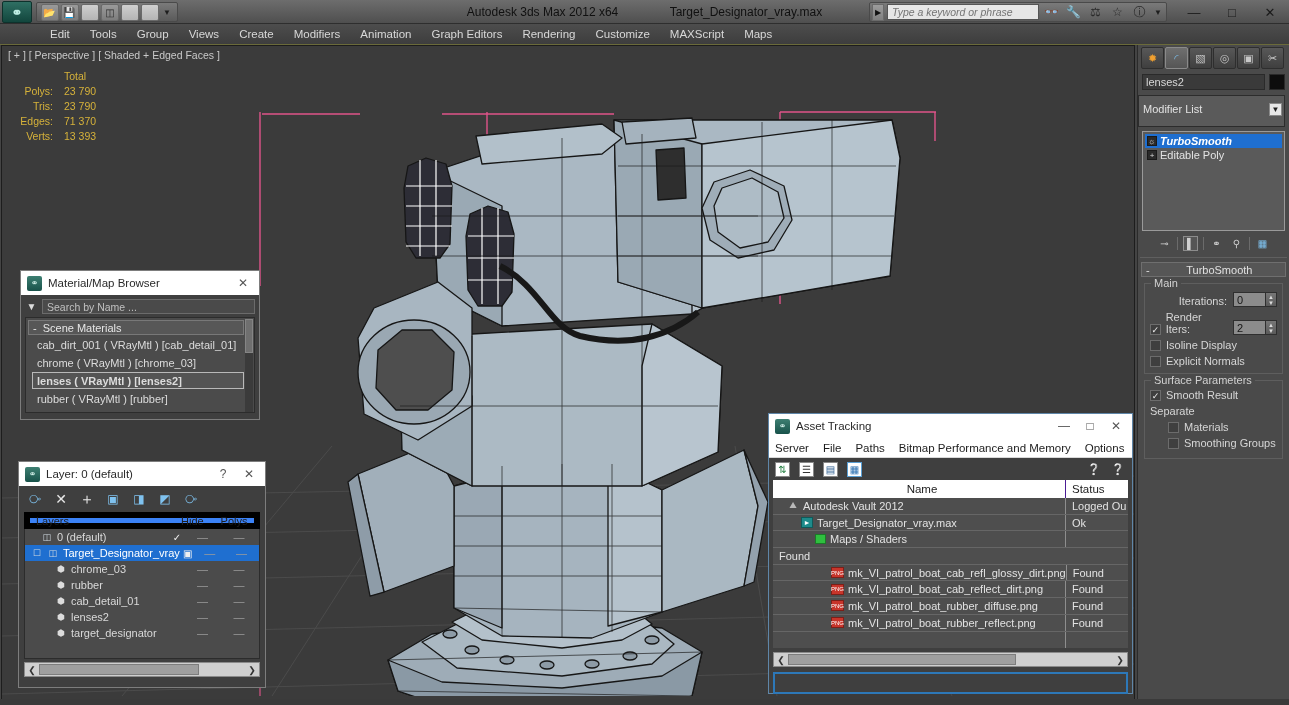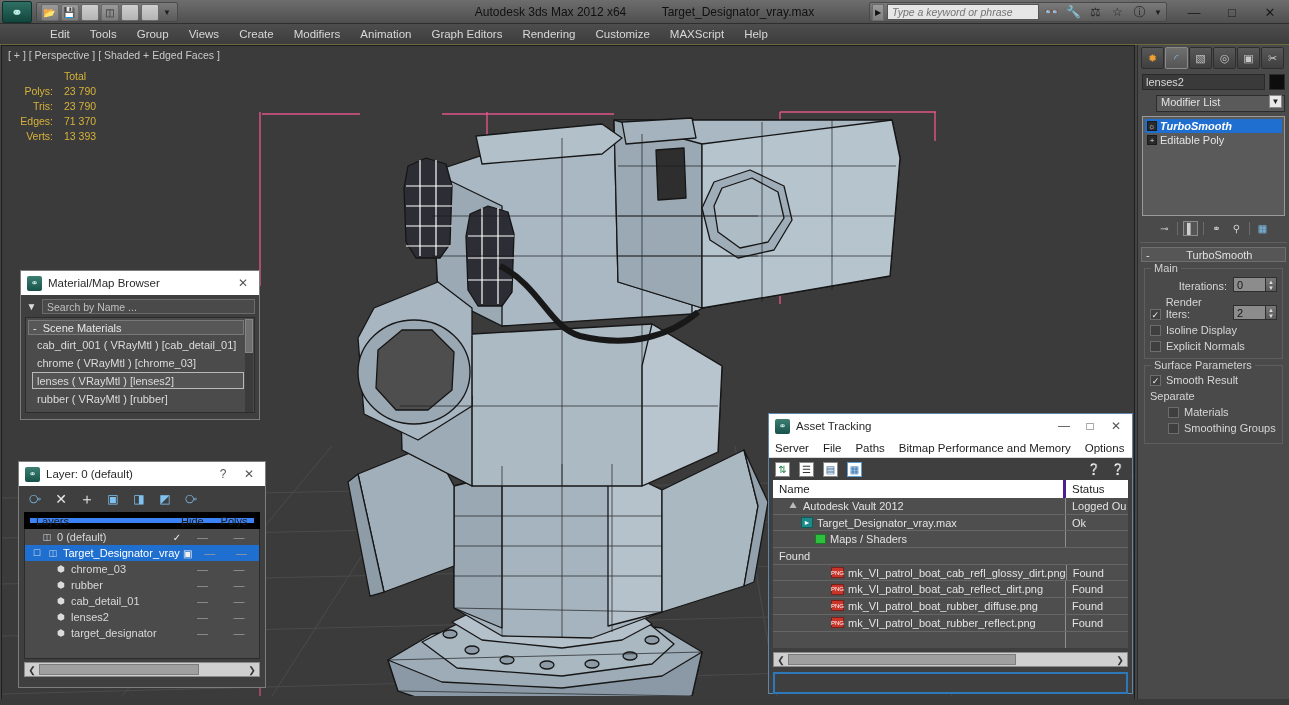--- a/index.html
+++ b/index.html
@@ -16,21 +16,21 @@
   .qtoolbar { position:absolute; left:36px; top:2px; height:20px; display:flex; align-items:center;
     gap:2px; padding:0 4px; background:linear-gradient(#7a7a7a,#5a5a5a); border:1px solid #4a4a4a; border-radius:2px;}
   .qbtn { width:18px; height:17px; border:1px solid #6a6a6a; border-radius:2px;
     background:linear-gradient(#9a9a9a,#7d7d7d); display:flex; align-items:center; justify-content:center;
     font-size:10px; color:#2c2c2c; }
   .qbtn.plain { background:linear-gradient(#cfcfcf,#b4b4b4); }
   .qcaret { width:12px; height:17px; display:flex; align-items:center; justify-content:center;
     color:#1e1e1e; font-size:8px; }
   .apptitle { position:absolute; left:0; top:0; width:1289px; height:24px; line-height:24px;
     text-align:center; color:#101010; font-size:12px; }
-  .apptitle span { margin:0 16px; }
+  .apptitle span { margin:0 24px; }
   .searchwrap { position:absolute; right:122px; top:2px; height:20px; display:flex; align-items:center;
     background:linear-gradient(#7a7a7a,#5c5c5c); border:1px solid #4a4a4a; border-radius:2px; padding:0 2px; gap:3px;}
   .sarrow { width:12px; height:17px; display:flex; align-items:center; justify-content:center; color:#111; font-size:8px;
     background:linear-gradient(#9c9c9c,#7f7f7f); border:1px solid #6a6a6a;}
   .sinput { width:152px; height:16px; background:#e6e6e6; border:1px solid #555; font-size:10.5px;
     font-style:italic; color:#5a5a5a; padding:0 4px; font-family:"Liberation Sans",sans-serif;}
   .sicon { width:19px; height:18px; display:flex; align-items:center; justify-content:center;
     font-size:12px; color:#2a2a2a; }
   .wctl { position:absolute; top:0; height:24px; width:38px; display:flex; align-items:center; justify-content:center;
     color:#1a1a1a; font-size:13px;}
@@ -51,21 +51,21 @@
   .cmdpanel { position:absolute; left:1137px; top:45px; width:152px; height:660px; background:#4a4a4a;
     border-left:1px solid #2b2b2b; }
   .cp-tabs { display:flex; gap:1px; padding:2px 2px 3px 3px; }
   .cp-tab { width:23px; height:22px; background:linear-gradient(#585858,#3f3f3f); border:1px solid #2e2e2e;
     border-radius:2px; display:flex; align-items:center; justify-content:center; font-size:11px; color:#c8c8c8;}
   .cp-tab.active { background:linear-gradient(#6f6f6f,#555); border-color:#8a8a8a;}
   .namerow { display:flex; gap:4px; padding:2px 4px 0 4px; align-items:center; }
   .nameinput { flex:1; height:16px; background:#3a3a3a; border:1px solid #2a2a2a; color:#d8d8d8;
     font-size:11px; padding:0 3px; line-height:15px; }
   .swatch { width:16px; height:16px; background:#0d0d0d; border:1px solid #2a2a2a; }
-  .modlist { margin:5px 4px 0 18px; height:17px; background:#5a5a5a; border:1px solid #2c2c2c;
+  .modlist { margin:5px 4px 0 0; height:32px; background:#5a5a5a; border:1px solid #2c2c2c;
     display:flex; align-items:center; justify-content:space-between; padding:0 2px 4px 4px;
     color:#e2e2e2; font-size:11px; }
   .modlist .chev { width:13px; height:13px; background:#e8e8e8; color:#1f1f1f; font-size:8px;
     display:flex; align-items:center; justify-content:center; border:1px solid #8a8a8a;}
   .stack { margin:4px 4px 0 4px; height:100px; background:#5a5a5a; border:1px solid #9a9a9a; padding:2px; }
   .stackrow { height:14px; display:flex; align-items:center; gap:3px; padding:0 2px; font-size:11px; color:#e3e3e3;}
   .stackrow.sel { background:#1f6fd0; color:#fff; font-style:italic; font-weight:bold; }
   .sicon2 { width:10px; height:10px; display:flex; align-items:center; justify-content:center;
     font-size:8px; background:#2a2a2a; color:#dcdcdc; border:1px solid #1a1a1a;}
   .stacktools { display:flex; align-items:center; gap:5px; justify-content:center; padding:5px 0 2px 0; }
@@ -109,21 +109,21 @@
   #matbrowser { left:20px; top:270px; width:240px; height:150px; }
   .mb-search { display:flex; align-items:center; gap:4px; padding:4px 4px 3px 4px; background:#3f3f3f; }
   .mb-caret { width:13px; height:13px; color:#dcdcdc; font-size:10px; display:flex; align-items:center; justify-content:center;}
   .mb-field { flex:1; height:15px; background:#4a4a4a; border:1px solid #6b6b6b; color:#c0c0c0;
     font-size:10.5px; padding:0 4px; line-height:14px; }
   .mb-list { margin:0 4px; background:#4b4b4b; border:1px solid #2c2c2c; height:96px; position:relative; overflow:hidden;}
   .mb-group { height:15px; background:#575757; border:1px solid #787878; margin:2px 10px 1px 2px;
     color:#e6e6e6; font-size:11px; display:flex; align-items:center; padding:0 4px; gap:6px; }
   .mb-item { height:17px; margin:1px 10px 0 6px; background:#4b4b4b; color:#dcdcdc; font-size:11px;
     display:flex; align-items:center; padding:0 4px; border:1px solid transparent; }
-  .mb-item.sel { border:1px solid #b9b9b9; background:#545454; }
+  .mb-item.sel { border:1px solid #b9b9b9; background:#545454;font-weight:bold; }
   .mb-scroll { position:absolute; right:1px; top:1px; width:8px; height:94px; background:#3b3b3b; }
   .mb-thumb { width:8px; height:34px; background:#6f6f6f; border:1px solid #858585; }
   
   #layerwin { left:18px; top:461px; width:248px; height:227px; }
   .lw-tools { display:flex; align-items:center; gap:10px; padding:5px 8px; background:#3f3f3f; }
   .lw-tool { width:16px; height:16px; display:flex; align-items:center; justify-content:center;
     font-size:12px; color:#7fc2ef; }
   .lw-tool.x { color:#e9e9e9; font-size:14px; }
   .lw-tool.plus { color:#e9e9e9; font-size:15px; }
   .lw-head { display:flex; height:17px; background:#3b82f6; border:6px solid #000000; margin:0 5px;
@@ -155,21 +155,21 @@
   .at-tb { width:15px; height:15px; display:flex; align-items:center; justify-content:center; font-size:10px;
     background:#ffffff; border:1px solid #888; color:#1b7a3a; }
   .at-tb.b2 { color:#333; }
   .at-tb.b3 { color:#2a5c8f; }
   .at-tb.sel { border:1px solid #5a9fd4; background:#ffffff; color:#2a6fb0; }
   .at-help { margin-left:auto; display:flex; gap:8px; }
   .at-help span { width:16px; height:16px; display:flex; align-items:center; justify-content:center;
     font-size:11px; color:#cfe2f0; }
   .at-head { display:flex; height:18px; background:#ffffff; color:#1c1c1c; font-size:11.5px;
     align-items:center; margin:0 4px; }
-  .at-head .hn { flex:1; padding-left:6px; border-right:3px solid #4c1d95; height:18px; line-height:18px;}
+  .at-head .hn { flex:1; padding-left:6px; border-right:1px solid #4c1d95; height:18px; line-height:18px;text-align:center;}
   .at-head .hs { width:62px; padding-left:6px; }
   .at-body { margin:0 4px; background:#4e4e4e; }
   .at-row { display:flex; height:16.7px; align-items:center; font-size:11px; color:#e2e2e2;
     border-bottom:1px solid #666; }
   .at-row .an { flex:1; display:flex; align-items:center; gap:4px; border-right:1px solid #8e8e8e; height:100%;}
   .at-row .as { width:62px; padding-left:6px; }
   .pngico { width:13px; height:11px; background:#c8352b; border:1px solid #7d1f18; color:#fff;
     font-size:6px; display:flex; align-items:center; justify-content:center; font-family:"Liberation Sans",sans-serif;}
   .vaultico { width:12px; height:11px; display:flex; align-items:center; justify-content:center; color:#b9b9b9; font-size:9px;}
   .maxico { width:12px; height:11px; background:#1e8b8b; color:#fff; font-size:7px;
@@ -223,21 +223,21 @@
     <div class="menuitem">Tools</div>
     <div class="menuitem">Group</div>
     <div class="menuitem">Views</div>
     <div class="menuitem">Create</div>
     <div class="menuitem">Modifiers</div>
     <div class="menuitem">Animation</div>
     <div class="menuitem">Graph Editors</div>
     <div class="menuitem">Rendering</div>
     <div class="menuitem">Customize</div>
     <div class="menuitem">MAXScript</div>
-    <div class="menuitem">Help</div>
+    <div class="menuitem">Maps</div>
   </div>
 
   <div class="viewport">
     <svg width="1132" height="650" style="position:absolute;left:0;top:0">
       <rect width="1132" height="650" fill="#3b3b3b"></rect>
 
       <g stroke="#4d4d4d" stroke-width="1" opacity="0.9">
         <line x1="0" y1="452" x2="1132" y2="430"></line>
           <line x1="0" y1="492" x2="1132" y2="468"></line>
         <line x1="0" y1="538" x2="1132" y2="512"></line>

